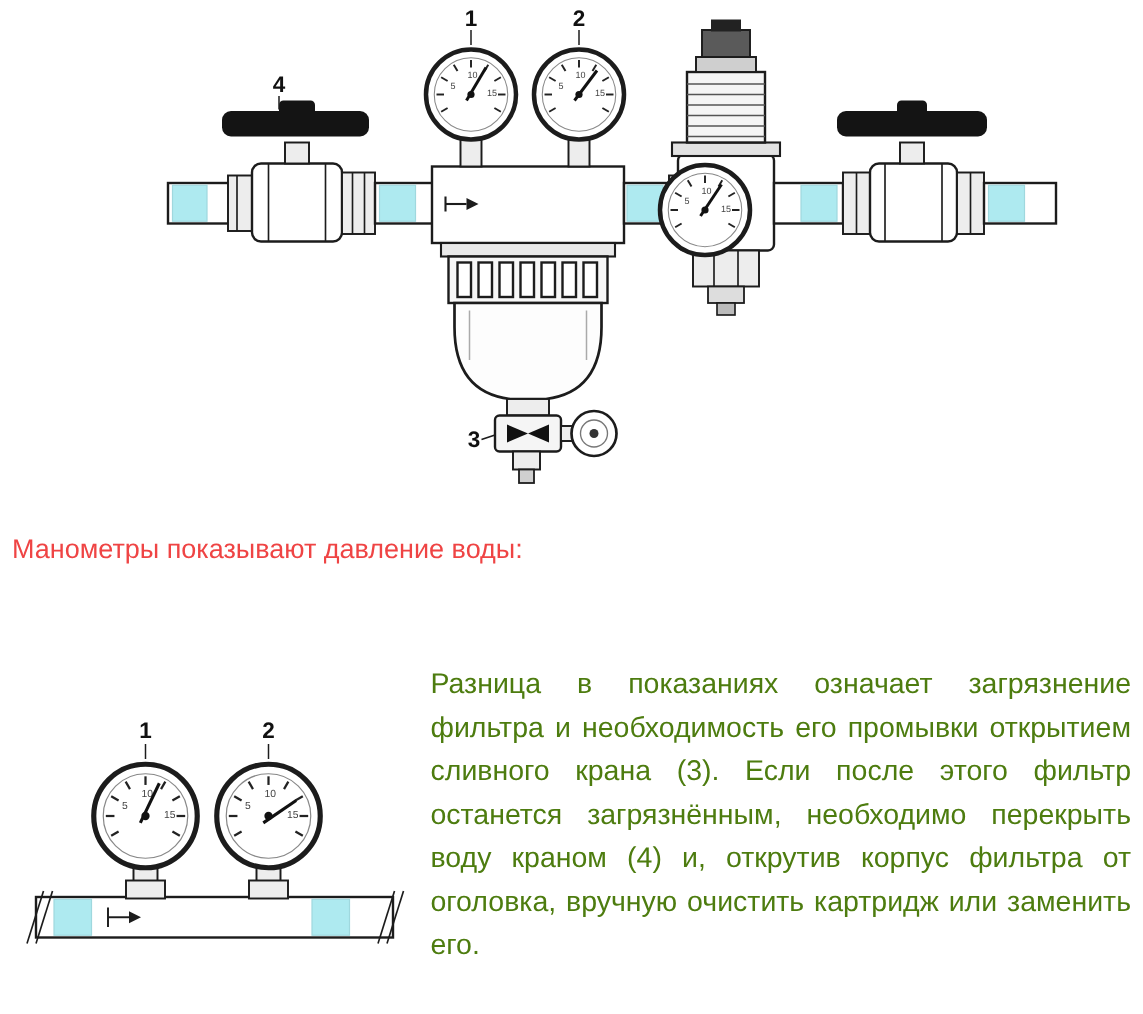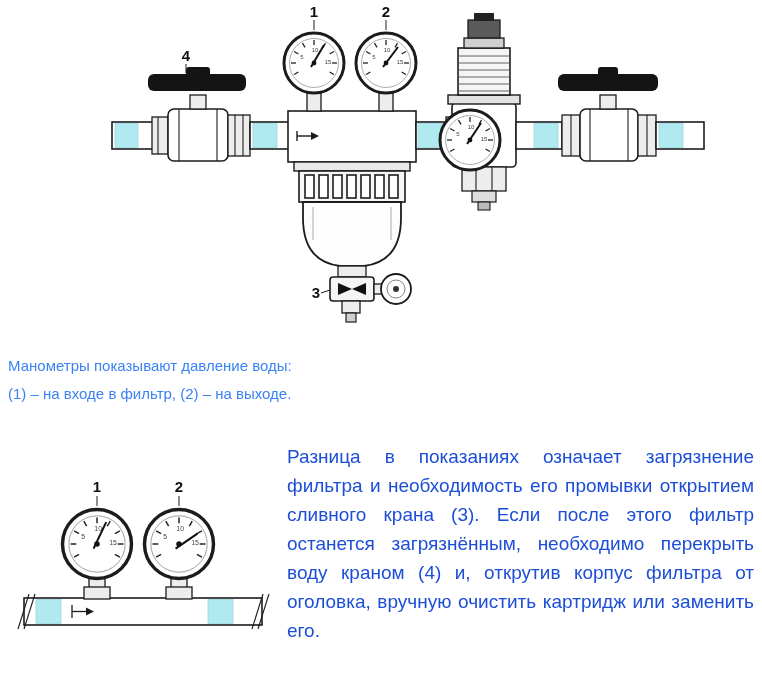--- a/index.html
+++ b/index.html
@@ -3,23 +3,23 @@
 <meta charset="utf-8">
 <style>
   * { margin:0; padding:0; box-sizing:border-box; }
   html,body { background:#fff; font-family:"Liberation Sans", sans-serif; }
   .page { position:relative; width:762px; height:676px; background:#ffffff; overflow:hidden; }
 
   .diagram-top { position:absolute; left:0; top:0; }
   .diagram-bottom { position:absolute; left:12px; top:478px; }
 
   .caption { position:absolute; left:8px; top:352px; width:744px;
-             font-size:15px; line-height:28px; color:#3b82f6; }
+             font-size:18px; line-height:28px; color:#ef4444; }
   .explanation { position:absolute; left:287px; top:442px; width:467px;
-                 font-size:19px; line-height:29px; text-align:justify; color:#1d4ed8; }
+                 font-size:19px; line-height:29px; text-align:justify; color:#4d7c0f; }
 
   svg text.lbl  { font-family:"Liberation Sans", sans-serif; font-size:15px; font-weight:700; fill:#111; }
   svg text.dial { font-family:"Liberation Sans", sans-serif; font-size:6px; fill:#444; }
 
   .stroked { stroke:#1c1c1c; stroke-width:1.6; fill:#fff; }
   .metal   { fill:#ededed; stroke:#1c1c1c; stroke-width:1.3; }
   .dark    { fill:#141414; stroke:none; }
   .thin    { stroke:#1c1c1c; stroke-width:1.1; fill:none; }
   .rib     { stroke:#555; stroke-width:0.9; }
   .ptr     { stroke:#1c1c1c; stroke-width:1; }
@@ -210,21 +210,20 @@
       <line x1="647" y1="115" x2="647" y2="156" class="thin"></line>
     </g>
     <g>
       <rect x="656" y="122" width="48" height="27" class="stroked"></rect>
       <rect x="659" y="123.5" width="24" height="24" stroke="#9fd8de" stroke-width="0.8" fill="#aeeaf0"></rect>
     </g>
   </svg>
 
   <div class="caption">
     <div>Манометры показывают давление воды:</div>
-    <div>(1) – на входе в фильтр, (2) – на выходе.</div>
   </div>
 
   <svg class="diagram-bottom" viewBox="0 0 262 180" width="262" height="180" xmlns="http://www.w3.org/2000/svg">
     <g>
       <rect x="12" y="120" width="238" height="27" class="stroked" stroke-width="1.8"></rect>
       <rect x="24" y="121.5" width="25" height="24" stroke="#9fd8de" stroke-width="0.8" fill="#aeeaf0"></rect>
       <rect x="196" y="121.5" width="25" height="24" stroke="#9fd8de" stroke-width="0.8" fill="#aeeaf0"></rect>
       <g>
         <line x1="6" y1="151" x2="17" y2="116" class="thin"></line>
         <line x1="12" y1="151" x2="23" y2="116" class="thin"></line>

